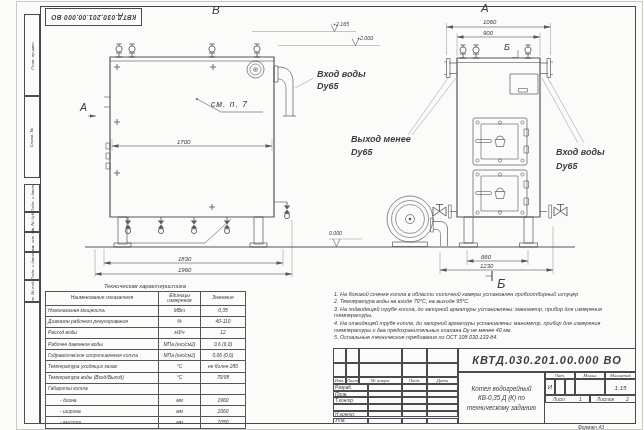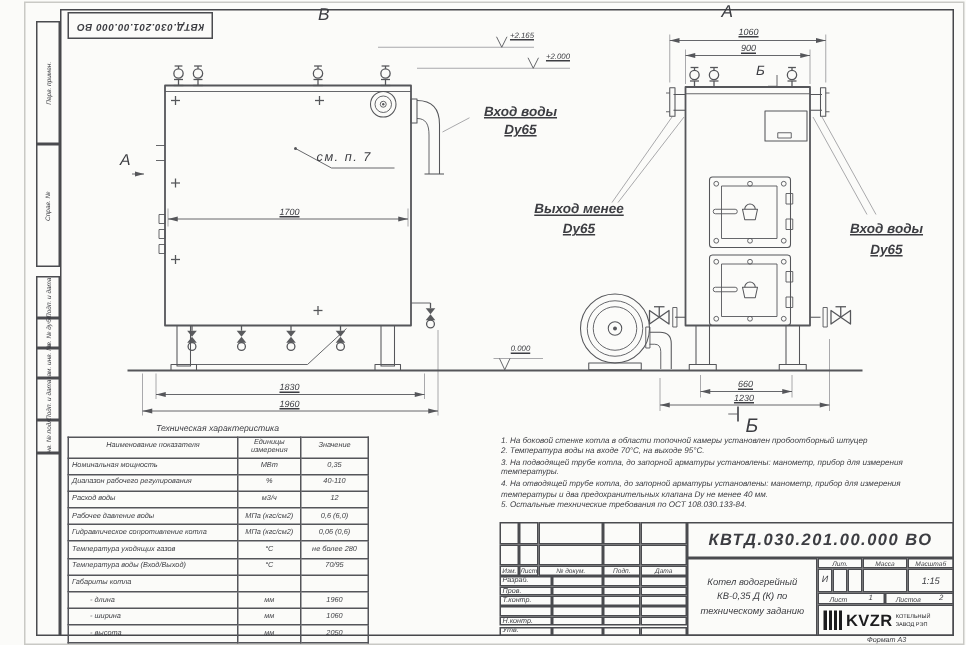--- a/index.html
+++ b/index.html
@@ -7,21 +7,21 @@
          font-family:"Liberation Sans",sans-serif;}
   .edge{position:absolute;left:16px;top:1px;width:625px;height:427px;border:0.6px solid #c9c9c5;}
   .frame{position:absolute;left:40px;top:6px;width:596px;height:418px;border:1.3px solid #46474b;box-sizing:border-box;}
   .vbox{position:absolute;left:24px;width:16px;border:0.9px solid #4a4b4f;box-sizing:border-box;
         display:flex;align-items:center;justify-content:center;background:#fbfbf9;}
   .vbox span{transform:rotate(-90deg);font-size:4.3px;font-style:italic;white-space:nowrap;color:#3c3d42;}
   .docTop{position:absolute;left:45px;top:8px;width:97px;height:18px;border:0.9px solid #4a4b4f;box-sizing:border-box;
           display:flex;align-items:center;justify-content:center;}
   .docTop span{transform:rotate(180deg);font-size:6.6px;font-style:italic;font-weight:600;letter-spacing:.4px;color:#3c3d42;white-space:nowrap;}
   .lbl{position:absolute;font-style:italic;color:#3c3d42;white-space:nowrap;line-height:1;}
-  .ctr{text-align:center;text-decoration:underline;}
+  .ctr{text-align:left;}
   .pipe{font-weight:600;}
   
   .notes{position:absolute;left:334px;top:291px;width:302px;color:#3c3d42;}
   .note{font-size:5.4px;font-style:italic;line-height:1.25;margin-bottom:.6px;}
   
   .spec{position:absolute;left:45px;top:283px;width:200px;color:#3c3d42;}
   .spec .ttl{font-size:5.8px;font-style:italic;text-align:center;margin-bottom:1.5px;}
   .spec table{border-collapse:collapse;table-layout:fixed;width:200px;}
   .spec td{border:0.7px solid #54555a;font-size:4.9px;font-style:italic;line-height:1.05;
            padding:0 2px;height:10.2px;overflow:hidden;}
@@ -461,26 +461,16 @@
 
     <div class="cell" style="left:212px;top:47px;width:45px;height:8px;font-size:4.6px;justify-content:space-around;">
       <span>Лист</span>
       <span style="font-size:5.2px;">1</span>
     </div>
     <div class="cell" style="left:257px;top:47px;width:46px;height:8px;font-size:4.6px;justify-content:space-around;">
       <span>Листов</span>
       <span style="font-size:5.2px;">2</span>
     </div>
 
-    <div class="cell" style="left:212px;top:55px;width:91px;height:21px;">
-      <div class="logoRow">
-        <div class="logoMark"></div>
-        <span class="logoTxt">KVZR</span>
-        <div class="coName">
-          <div>КОТЕЛЬНЫЙ</div>
-          <div>ЗАВОД РЭП</div>
-        </div>
-      </div>
-    </div>
   </div>
 
   <span class="fmt">Формат А3</span>
 </div>
 
 </body></html>

